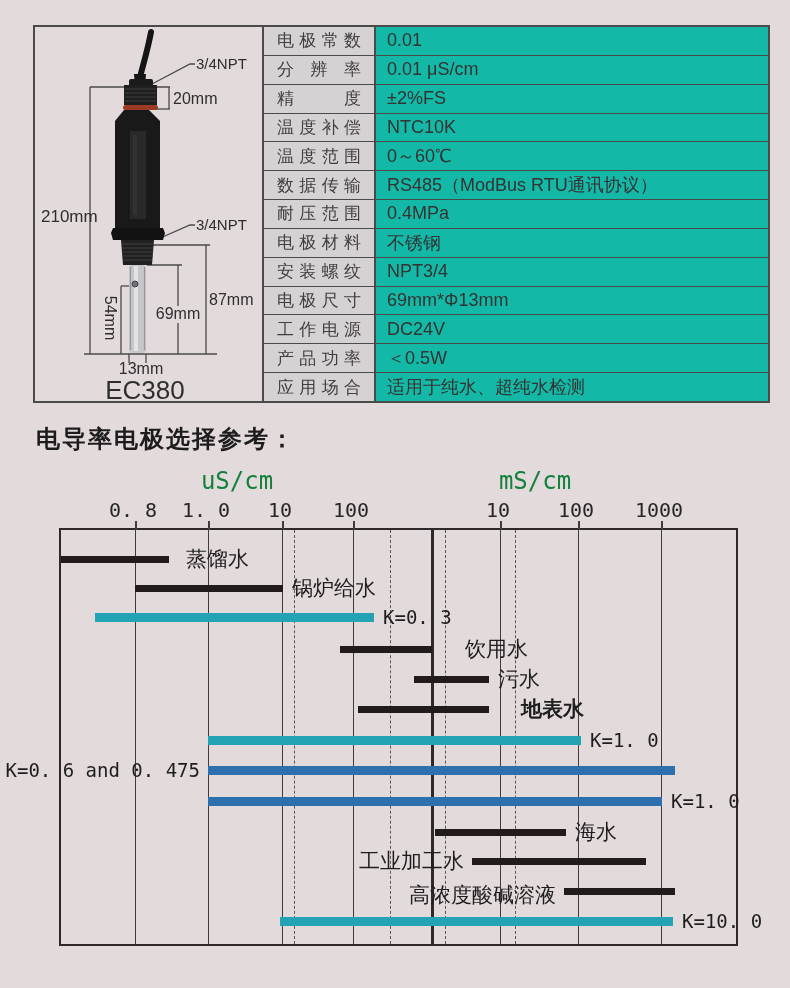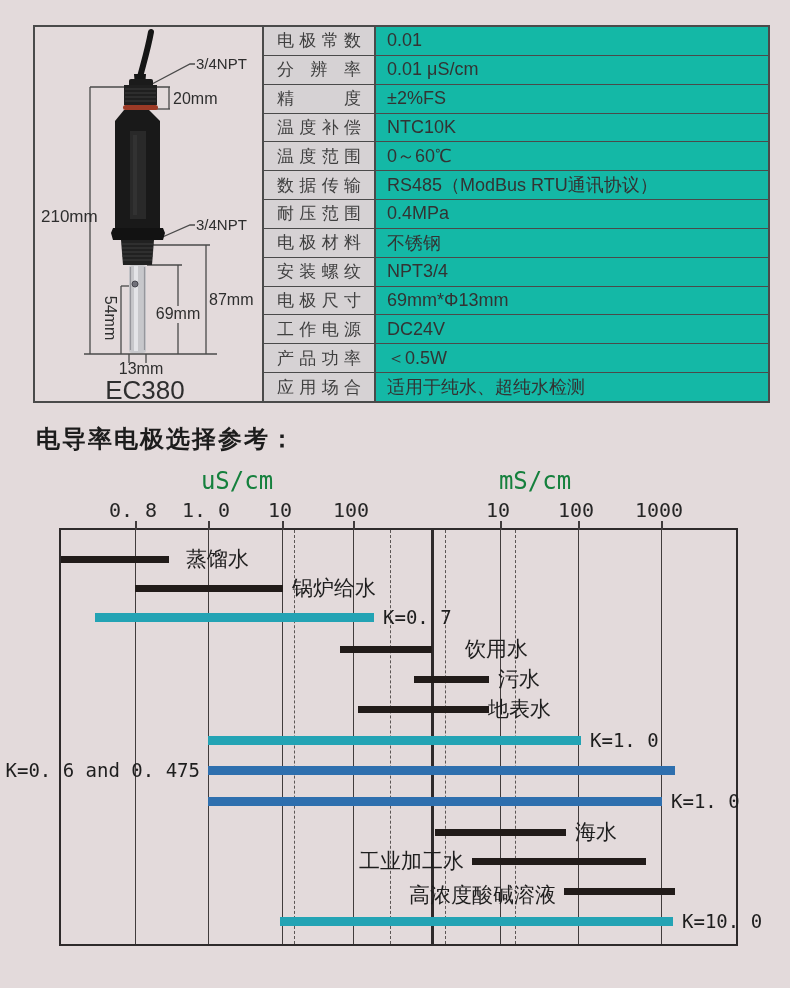--- a/index.html
+++ b/index.html
@@ -242,27 +242,27 @@
     <div class="gridline dashed" style="left: 454px;"></div>
     <div class="gridline" style="left: 517px;"></div>
     <div class="tickmark" style="left: 517px;"></div>
     <div class="gridline" style="left: 600px;"></div>
     <div class="tickmark" style="left: 600px;"></div>
     <div class="bar" style="left: 0px; width: 108px; top: 25.5px; height: 7px; background: rgb(33, 27, 25);"></div>
     <div class="bar-label" style="top: 16px; left: 117px; margin-left: 8px;">蒸馏水</div>
     <div class="bar" style="left: 74px; width: 148px; top: 54.5px; height: 7px; background: rgb(33, 27, 25);"></div>
     <div class="bar-label" style="top: 45px; left: 231px;">锅炉给水</div>
     <div class="bar" style="left: 34px; width: 279px; top: 82.5px; height: 9px; background: rgb(35, 163, 180);"></div>
-    <div class="bar-label mono" style="top: 74px; left: 322px;">K=0. 7</div>
+    <div class="bar-label mono" style="top: 74px; left: 322px;">K=0. 3</div>
     <div class="bar" style="left: 279px; width: 92px; top: 115.5px; height: 7px; background: rgb(33, 27, 25);"></div>
     <div class="bar-label" style="top: 106px; left: 380px; margin-left: 24px;">饮用水</div>
     <div class="bar" style="left: 353px; width: 75px; top: 145.5px; height: 7px; background: rgb(33, 27, 25);"></div>
     <div class="bar-label" style="top: 136px; left: 437px;">污水</div>
     <div class="bar" style="left: 297px; width: 131px; top: 175.5px; height: 7px; background: rgb(33, 27, 25);"></div>
-    <div class="bar-label" style="top: 166px; left: 427px;">地表水</div>
+    <div class="bar-label" style="top: 166px; left: 460px; font-weight: bold;">地表水</div>
     <div class="bar" style="left: 147px; width: 373px; top: 205.5px; height: 9px; background: rgb(35, 163, 180);"></div>
     <div class="bar-label mono" style="top: 197px; left: 529px;">K=1. 0</div>
     <div class="bar" style="left: 147px; width: 467px; top: 235.5px; height: 9px; background: rgb(46, 111, 174);"></div>
     <div class="bar-label mono" style="top: 227px; right: 536px;">K=0. 6 and 0. 475</div>
     <div class="bar" style="left: 147px; width: 454px; top: 266.5px; height: 9px; background: rgb(46, 111, 174);"></div>
     <div class="bar-label mono" style="top: 258px; left: 610px;">K=1. 0</div>
     <div class="bar" style="left: 374px; width: 131px; top: 298.5px; height: 7px; background: rgb(33, 27, 25);"></div>
     <div class="bar-label" style="top: 289px; left: 514px;">海水</div>
     <div class="bar" style="left: 411px; width: 174px; top: 327.5px; height: 7px; background: rgb(33, 27, 25);"></div>
     <div class="bar-label" style="top: 318px; right: 272px; text-align: right;">工业加工水</div>

